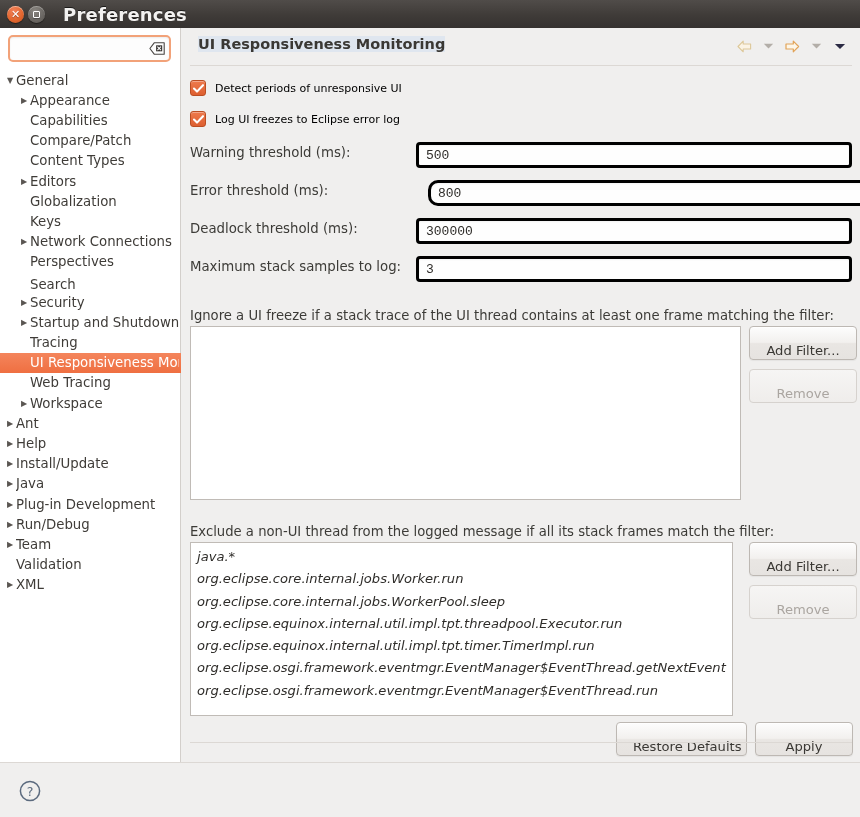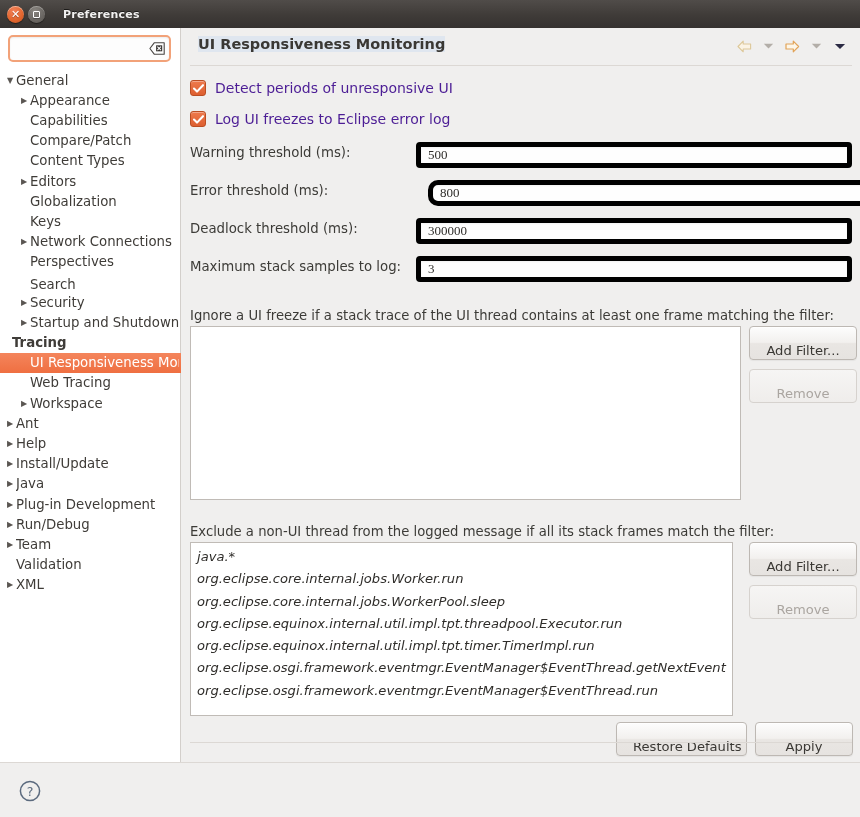--- a/index.html
+++ b/index.html
@@ -39,21 +39,21 @@
     color: #fff; font-size: 11px; line-height: 1; font-weight: bold;
     text-shadow: 0 1px 1px rgba(0,0,0,.35);
   }
   .winbtn .glyph-sq {
     width: 7px; height: 7px; border: 1.5px solid #fff; border-radius: 1px;
     box-shadow: 0 1px 1px rgba(0,0,0,.3);
   }
   #window-title {
     margin-left: 14px;
     color: #f2f1f0;
-    font-size: 11px;
+    font-size: 18px;
     font-weight: bold;
     text-shadow: 0 -1px 0 rgba(0,0,0,.6);
     letter-spacing: .2px;
   }
 
   
   #dialog-body {
     position: absolute; top: 28px; left: 0;
     width: 860px; height: 734px;
     background: #f0efee;
@@ -144,32 +144,32 @@
   }
   .cb {
     width: 16px; height: 16px; border-radius: 3px; flex: none;
     background: linear-gradient(to bottom, #ee7a4d 0%, #dd5f30 100%);
     border: 1px solid #bb4d22;
     box-shadow: inset 0 1px 0 rgba(255,255,255,.35);
     display: flex; align-items: center; justify-content: center;
     margin-right: 9px;
   }
   .cb svg { display: block; }
-  .cb-label { font-size: 14px; color: #4c1d95; }
+  .cb-label { font-size: 11px; color: #000000; }
 
   .field-row { position: absolute; left: 8px; height: 26px; }
   .field-label {
     position: absolute; left: 0; top: 3px;
     font-size: 13.3px; color: #3c3b37; white-space: nowrap;
   }
   .field-input {
     position: absolute; height: 26px;
-    border: 5px solid #000000; border-radius: 4px;
+    border: 3px solid #000000; border-radius: 4px;
     background: #fefefe;
-    font-family: Liberation Serif, serif; font-size: 13px; color: #2f2d2a;
+    font-family: Liberation Mono, monospace; font-size: 13px; color: #2f2d2a;
     padding: 0 7px; outline: none;
     box-shadow: inset 0 1px 2px rgba(0,0,0,.05);
   }
 
   .section-label {
     position: absolute; left: 8px;
     font-size: 13.2px; color: #3c3b37; white-space: nowrap;
   }
   .filter-list {
     position: absolute; left: 8px;
@@ -293,21 +293,21 @@
           <span class="tree-label">Search</span>
         </div>
         <div class="tree-row" style="padding-left: 18px;">
           <span class="twisty">▶</span>
           <span class="tree-label">Security</span>
         </div>
         <div class="tree-row" style="padding-left: 18px;">
           <span class="twisty">▶</span>
           <span class="tree-label">Startup and Shutdown</span>
         </div>
-        <div class="tree-row" style=" font-weight: bold;">
+        <div class="tree-row" style="padding-left: 18px;">
           <span class="twisty"></span>
           <span class="tree-label">Tracing</span>
         </div>
         <div class="tree-row selected" style="padding-left: 18px;">
           <span class="twisty"></span>
           <span class="tree-label">UI Responsiveness Monitoring</span>
         </div>
         <div class="tree-row" style="padding-left: 18px;">
           <span class="twisty"></span>
           <span class="tree-label">Web Tracing</span>

